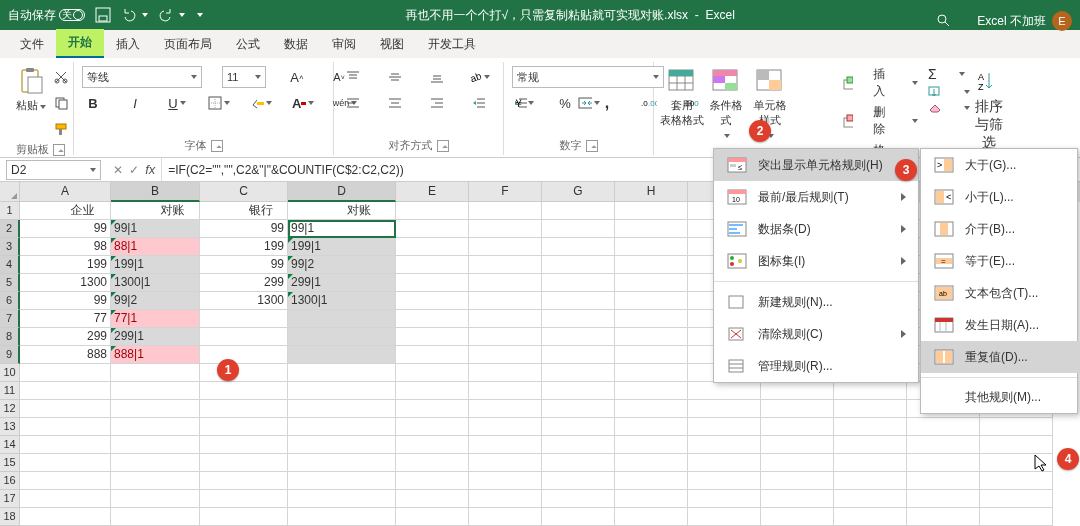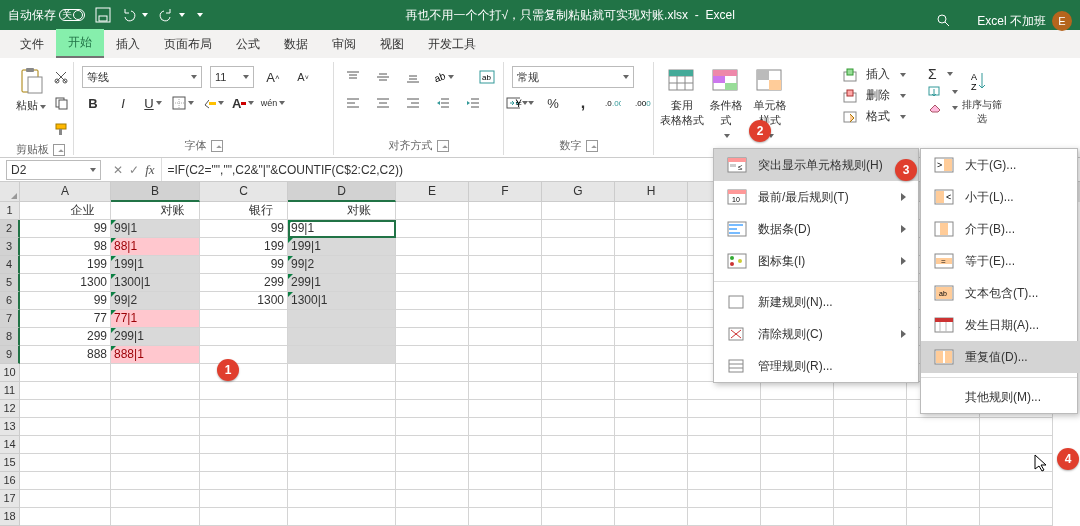--- a/index.html
+++ b/index.html
@@ -12,47 +12,47 @@
 .autosave-toggle { width:26px; height:12px; border:1px solid #fff; border-radius:6px; display:flex; align-items:center; position:relative; }
 .autosave-toggle::after { content:""; width:8px; height:8px; border-radius:50%; background:transparent; border:1px solid #fff; position:absolute; right:1px; }
 .autosave-label { font-size:10px; margin-left:2px; }
 .title-center { flex:1; text-align:center; }
 .title-user { display:flex; align-items:center; gap:6px;margin-top:12px; }
 .user-avatar { width:20px; height:20px; border-radius:50%; background:#b5651d; color:#fff; display:flex; align-items:center; justify-content:center; font-size:11px; }
 
 
 .ribbon-tabs { height:28px; background:#f3f2f1; display:flex; align-items:flex-end; padding-left:8px; }
 .ribbon-tab { padding:5px 12px; font-size:12px; cursor:pointer; color:#333; }
-.ribbon-tab.active { background:#86efac; color:#217346; border-bottom:2px solid #737373; font-weight:400; }
+.ribbon-tab.active { background:#bef264; color:#217346; border-bottom:2px solid #0369a1; font-weight:700; }
 
 
 .ribbon-body { height:100px; background:#fff; border-bottom:1px solid #ccc; display:flex; padding:4px 8px 2px 8px; position:relative; }
 .group { border-right:1px solid #ddd; padding:0 8px; display:flex; flex-direction:column; justify-content:space-between; }
 .group-ctrls { flex:1; display:flex; gap:4px; align-items:flex-start; padding-top:4px; }
 .group-label { text-align:center; font-size:11px; color:#666; padding:2px 0; display:flex; justify-content:center; align-items:center; gap:4px; }
 .dlauncher { width:12px; height:12px; border:1px solid #999; position:relative; cursor:pointer; }
 .dlauncher::after { content:""; position:absolute; right:1px; bottom:1px; width:0; height:0; border-left:4px solid transparent; border-top:4px solid #999; transform:rotate(-45deg); }
 .big-btn { width:40px; display:flex; flex-direction:column; align-items:center; gap:2px; cursor:pointer; }
 .big-btn .ic { width:30px; height:30px; display:flex; align-items:center; justify-content:center; }
 .big-btn .lbl { font-size:11px; text-align:center; }
 .caret-dn { width:0; height:0; border-left:3px solid transparent; border-right:3px solid transparent; border-top:4px solid #666; display:inline-block; margin-left:2px; }
 .caret-rt { width:0; height:0; border-top:4px solid transparent; border-bottom:4px solid transparent; border-left:5px solid #666; display:inline-block; }
 .stack { display:flex; flex-direction:column; gap:4px; }
-.row { display:flex; align-items:center; gap:8px; }
+.row { display:flex; align-items:center; gap:20px; }
 .combo { border:1px solid #bbb; background:#fff; height:22px; display:flex; align-items:center; padding:0 4px; font-size:11px; }
 .combo .caret-dn { margin-left:auto; }
 .mini-btn { width:22px; height:22px; display:flex; align-items:center; justify-content:center; cursor:pointer; font-size:13px; }
 .swatch { width:14px; height:3px; background:#c00; display:block; }
 
 
 .formulabar { height:24px; border-bottom:1px solid #ccc; display:flex; align-items:center; background:#fff; }
 .namebox { width:95px; height:20px; border:1px solid #bbb; margin:0 6px; padding:0 4px; display:flex; align-items:center; font-size:12px; }
 .namebox .caret-dn { margin-left:auto; }
 .fx-controls { display:flex; align-items:center; gap:6px; color:#888; padding:0 6px; }
-.fx-label { font-style:italic; font-family:Liberation Serif, serif; font-size:13px; color:#555; }
+.fx-label { font-style:italic; font-family:Liberation Sans, sans-serif; font-size:13px; color:#555; }
 .formula-input { flex:1; padding:0 6px; font-size:12px; border-left:1px solid #ddd; height:100%; display:flex; align-items:center; }
 
 
 .grid { position:absolute; top:182px; left:0; right:0; bottom:0; overflow:hidden; }
 .col-headers { display:flex; background:#e6e6e6; height:20px; }
 .corner { width:20px; border:1px solid #ccc; border-top:none; border-left:none; background:#e6e6e6; position:relative; }
 .corner::after { content:""; position:absolute; right:2px; bottom:2px; width:0; height:0; border-left:6px solid transparent; border-bottom:6px solid #999; }
 .ch { border:1px solid #ccc; border-top:none; border-left:none; text-align:center; font-size:12px; line-height:19px; color:#333; background:#e6e6e6; }
 .ch.sel { background:#d2d2d2; border-bottom:2px solid #217346; }
 .rows { }
@@ -337,21 +337,21 @@
     </div>
     <div class="group-label">
         <span>对齐方式</span>
         <span class="dlauncher"></span>
       </div>
   </div>
 
   <div class="group" style="width:150px">
     <div class="group-ctrls stack" style="width:100%">
       <div class="row">
-          <div class="combo" style="width:122px">
+          <div class="combo" style="width:152px">
             <span>常规</span>
             <span class="caret-dn"></span>
           </div>
         </div>
       <div class="row">
         <span class="mini-btn">
             <svg width="14" height="14">
               <text x="1" y="11" font-size="11">￥</text>
             </svg>
             <span class="caret-dn"></span>
@@ -470,21 +470,21 @@
           </div>
       </div>
       <div class="big-btn">
         <div class="ic">
             <svg width="24" height="22">
               <text x="1" y="10" font-size="9">A</text>
               <text x="1" y="20" font-size="9">Z</text>
               <path d="M12 3 L12 18 M9 15 L12 18 L15 15" stroke="#399" fill="none"></path>
             </svg>
           </div>
-        <div class="lbl" style="font-size:10px"><span>排序与筛选</span></div>
+        <div class="lbl" style="font-size:14px"><span>排序与筛选</span></div>
       </div>
     </div>
   </div>
 </div>
 
 <div class="formulabar">
   <div class="namebox">
       <span>D2</span>
       <span class="caret-dn"></span>
     </div>

